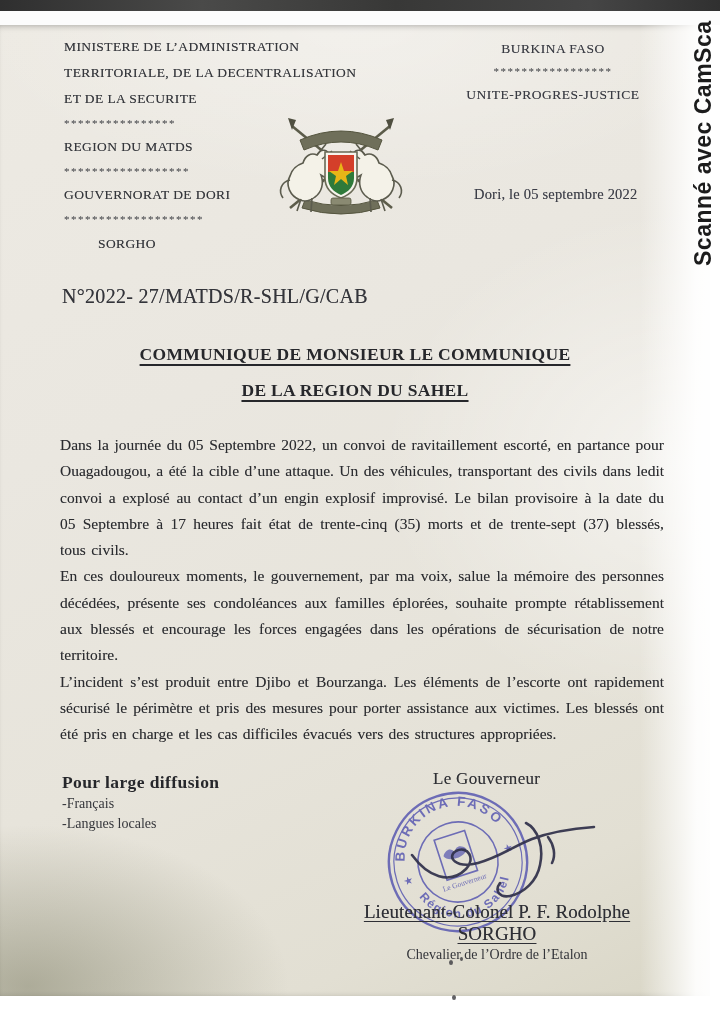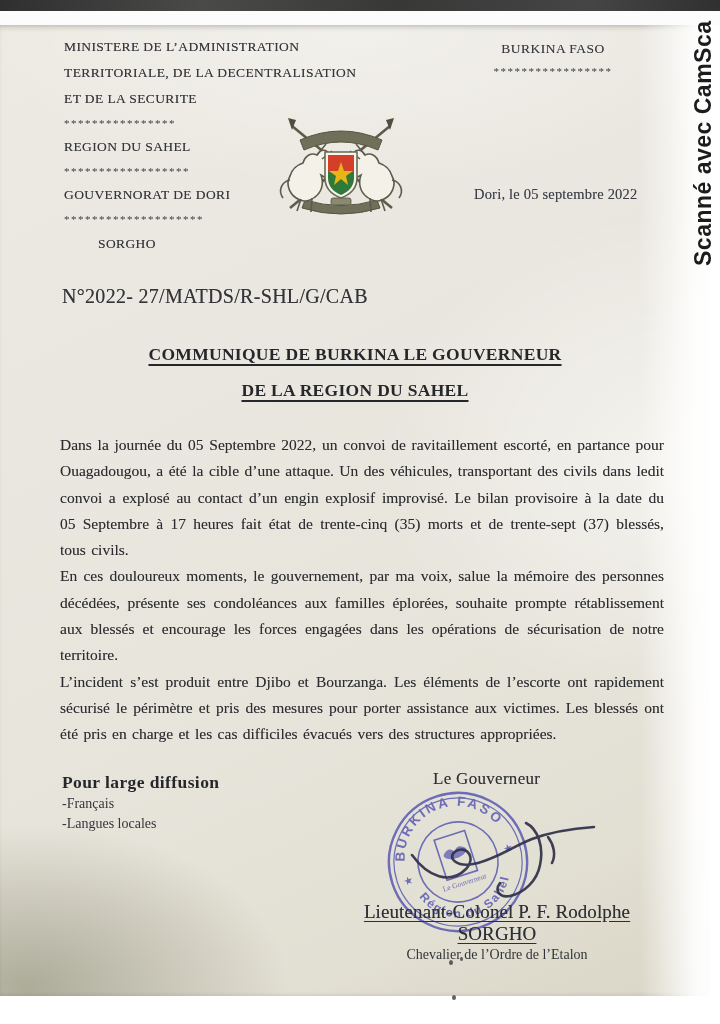--- a/index.html
+++ b/index.html
@@ -111,30 +111,31 @@
 
   <div class="watermark">Scanné avec CamSca</div>
 
   <div class="doc">
 
     <div class="hdr-left">
       <div class="ln">MINISTERE DE L’ADMINISTRATION</div>
       <div class="ln">TERRITORIALE, DE LA DECENTRALISATION</div>
       <div class="ln">ET DE LA SECURITE</div>
       <div class="stars">****************</div>
-      <div class="ln">REGION DU SAHEL</div>
+      <div class="ln">REGION DU MATDS</div>
       <div class="stars">******************</div>
       <div class="ln">GOUVERNORAT DE DORI</div>
       <div class="stars">********************</div>
       <div class="ln cabinet">SORGHO</div>
     </div>
 
     <div class="hdr-right">
       <div class="ln">BURKINA FASO</div>
       <div class="stars">*****************</div>
+      <div class="ln">UNITE-PROGRES-JUSTICE</div>
     </div>
 
     <div class="dateline">Dori, le 05 septembre 2022</div>
 
     <svg class="coat" viewBox="0 0 146 114">
 
       <g stroke="#5c5c4a" stroke-width="2.6" fill="none">
         <line x1="24" y1="16" x2="124" y2="98"></line>
         <line x1="122" y1="16" x2="22" y2="98"></line>
       </g>
@@ -167,21 +168,21 @@
       <rect x="60" y="45" width="26" height="17" fill="#d43f2a"></rect>
       <path d="M60 62 L86 62 L86 68 C86 77 80 82 73 85 C66 82 60 77 60 68 Z" fill="#2f7a3a"></path>
       <path d="M73 52 L76 61 L85 61 L78 66 L80 75 L73 69 L66 75 L68 66 L61 61 L70 61 Z" fill="#e8b517"></path>
 
       <rect x="63" y="88" width="20" height="7" rx="2" fill="#8a8a72" stroke="#55553f" stroke-width="0.8"></rect>
     </svg>
 
     <div class="ref">N°2022- 27/MATDS/R-SHL/G/CAB</div>
 
     <div class="title">
-      <div class="t">COMMUNIQUE DE BURKINA LE GOUVERNEUR</div>
+      <div class="t">COMMUNIQUE DE MONSIEUR LE COMMUNIQUE</div>
       <div class="t">DE LA REGION DU SAHEL</div>
     </div>
 
     <div class="body-text">
       <p>Dans la journée du 05 Septembre 2022, un convoi de ravitaillement escorté, en partance pour Ouagadougou, a été la cible d’une attaque. Un des véhicules, transportant des civils dans ledit convoi a explosé au contact d’un engin explosif improvisé. Le bilan provisoire à la date du 05 Septembre à 17 heures fait état de trente-cinq (35) morts et de trente-sept (37) blessés, tous civils.</p>
       <p>En ces douloureux moments, le gouvernement, par ma voix, salue la mémoire des personnes décédées, présente ses condoléances aux familles éplorées, souhaite prompte rétablissement aux blessés et encourage les forces engagées dans les opérations de sécurisation de notre territoire.</p>
       <p>L’incident s’est produit entre Djibo et Bourzanga. Les éléments de l’escorte ont rapidement sécurisé le périmètre et pris des mesures pour porter assistance aux victimes. Les blessés ont été pris en charge et les cas difficiles évacués vers des structures appropriées.</p>
     </div>
 
     <div class="diffusion">

